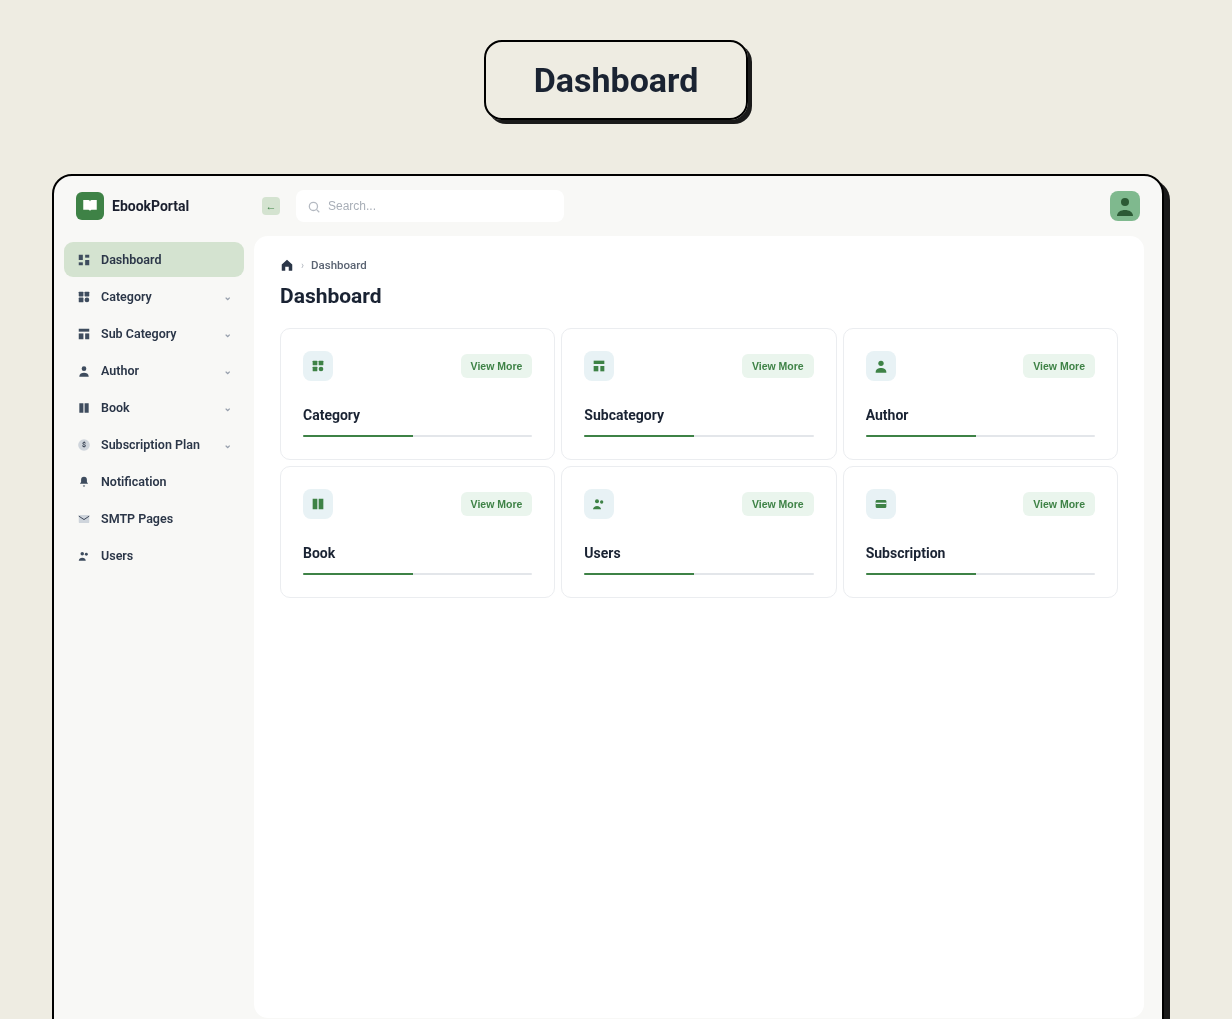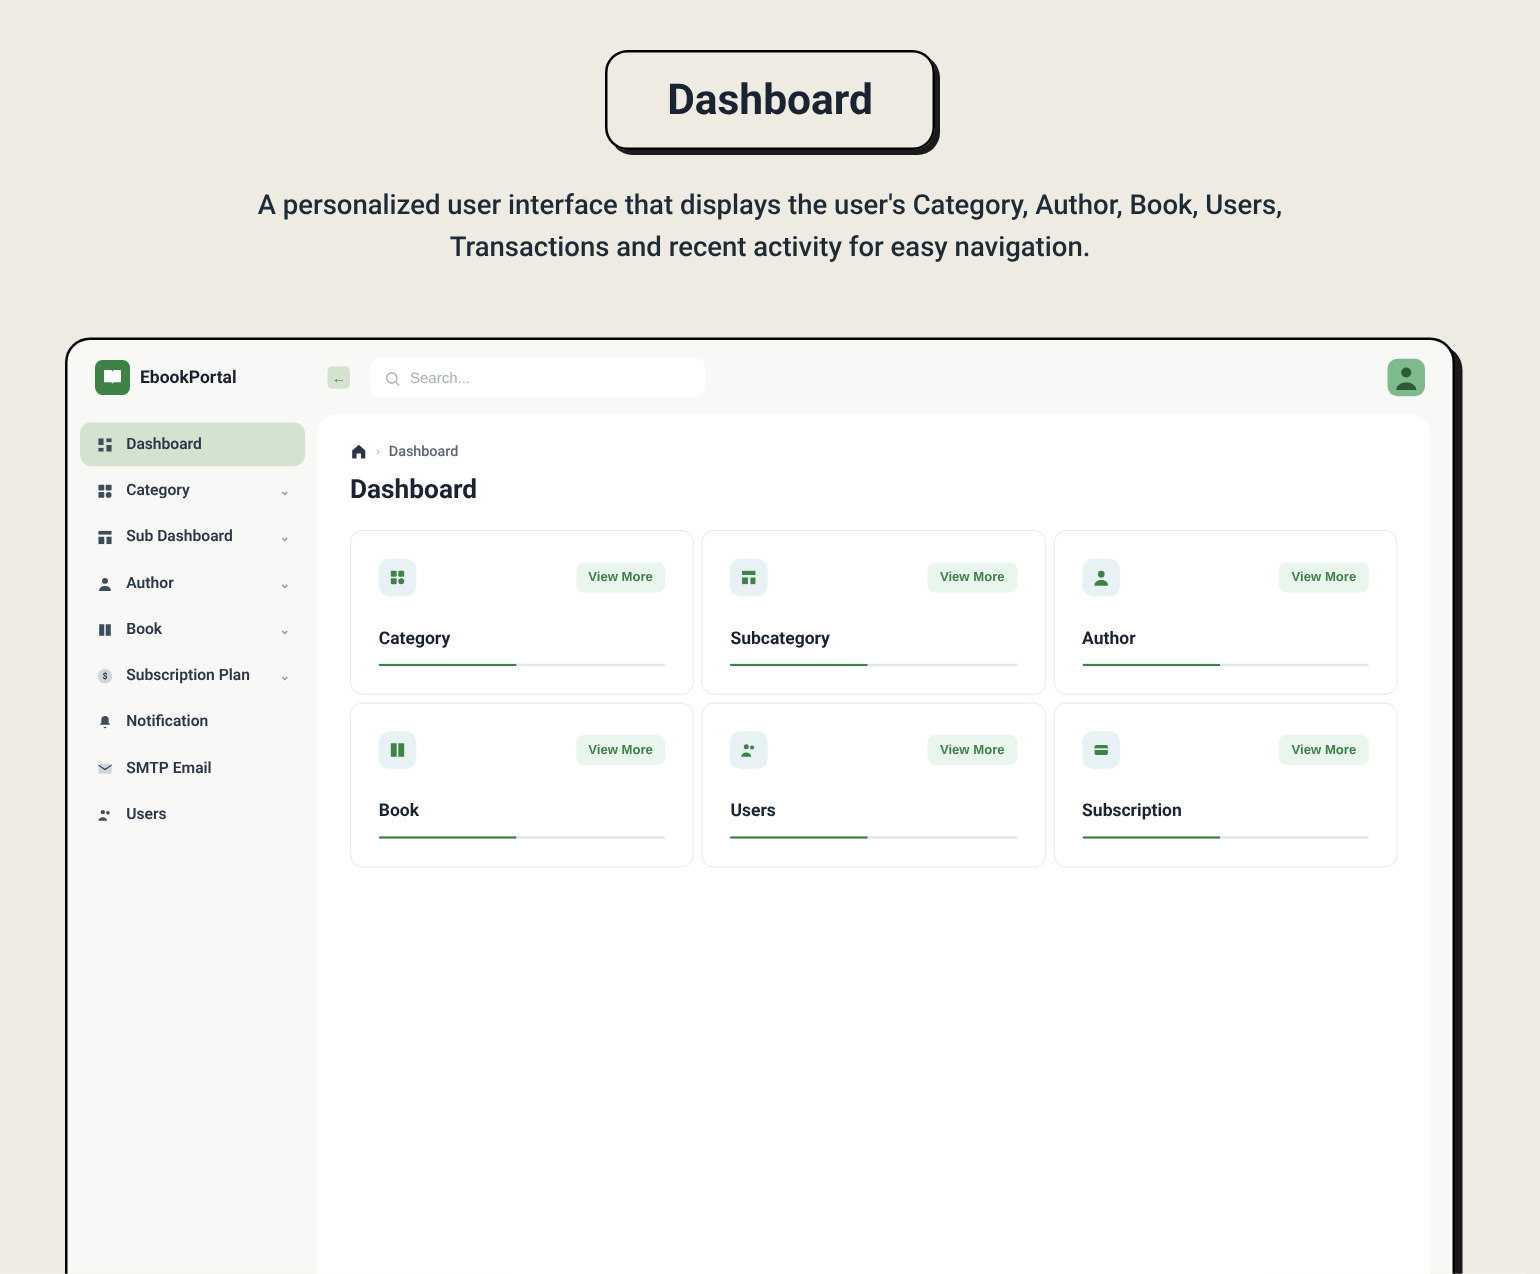--- a/index.html
+++ b/index.html
@@ -134,21 +134,20 @@
 }
 .card-title { font-size: 14px; font-weight: 700; color: #1a2333; margin: 26px 0 12px; }
 .card-bar { height: 2px; background: #e3e6ea; border-radius: 2px; overflow: hidden; }
 .card-bar-fill { height: 100%; background: #3e8246; width: 48%; }
 </style>
 </head>
 <body>
 
 <div class="page-outer">
   <div class="title-pill">Dashboard</div>
-  <div class="subtitle">A personalized user interface that displays the user's Category, Author, Book, Users, Transactions and recent activity for easy navigation.</div>
 </div>
 
 <div class="app-frame">
 
   <div class="app-header">
     <div class="brand-wrap">
       <div class="brand-icon">
         <svg viewBox="0 0 24 24" width="18" height="18" fill="currentColor">
             <path d="M3 4h7a2 2 0 0 1 2 2v13a2 2 0 0 0-2-2H3V4zm18 0h-7a2 2 0 0 0-2 2v13a2 2 0 0 1 2-2h7V4z"></path>
           </svg>
@@ -205,21 +204,21 @@
       </div>
 
       <div class="side-item">
         <span class="side-icon">
           <svg viewBox="0 0 24 24" width="14" height="14" fill="currentColor">
               <rect x="3" y="3" width="18" height="5"></rect>
               <rect x="3" y="11" width="8" height="10"></rect>
               <rect x="14" y="11" width="7" height="10"></rect>
             </svg>
         </span>
-        <span>Sub Dashboard</span>
+        <span>Sub Category</span>
         <span class="side-chev">⌄</span>
       </div>
 
       <div class="side-item">
         <span class="side-icon">
           <svg viewBox="0 0 24 24" width="14" height="14" fill="currentColor">
               <circle cx="12" cy="8" r="4"></circle>
               <path d="M4 21c0-4 4-6 8-6s8 2 8 6v1H4v-1z"></path>
             </svg>
         </span>
@@ -259,21 +258,21 @@
 
 
 
       <div class="side-item">
         <span class="side-icon">
           <svg viewBox="0 0 24 24" width="14" height="14" fill="currentColor">
               <rect x="3" y="5" width="18" height="14" rx="2" fill="#cfd5dc"></rect>
               <path d="M3 7l9 6 9-6" stroke="#2b3648" stroke-width="1.5" fill="none"></path>
             </svg>
         </span>
-        <span>SMTP Email</span>
+        <span>SMTP Pages</span>
       </div>
 
       <div class="side-item">
         <span class="side-icon">
           <svg viewBox="0 0 24 24" width="14" height="14" fill="currentColor">
               <circle cx="9" cy="8" r="3"></circle>
               <circle cx="16" cy="9" r="2.5"></circle>
               <path d="M3 20c0-3 3-5 6-5s6 2 6 5"></path>
             </svg>
         </span>

